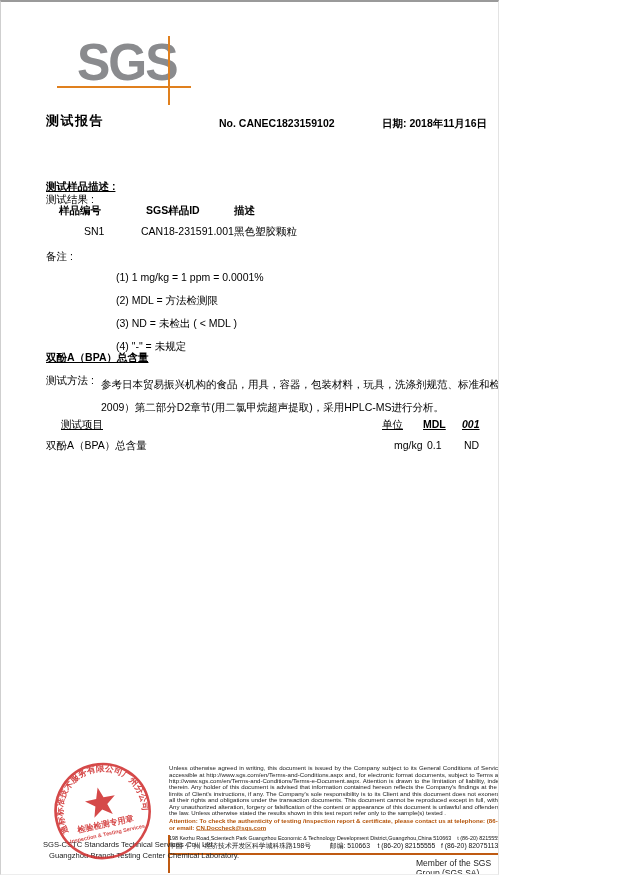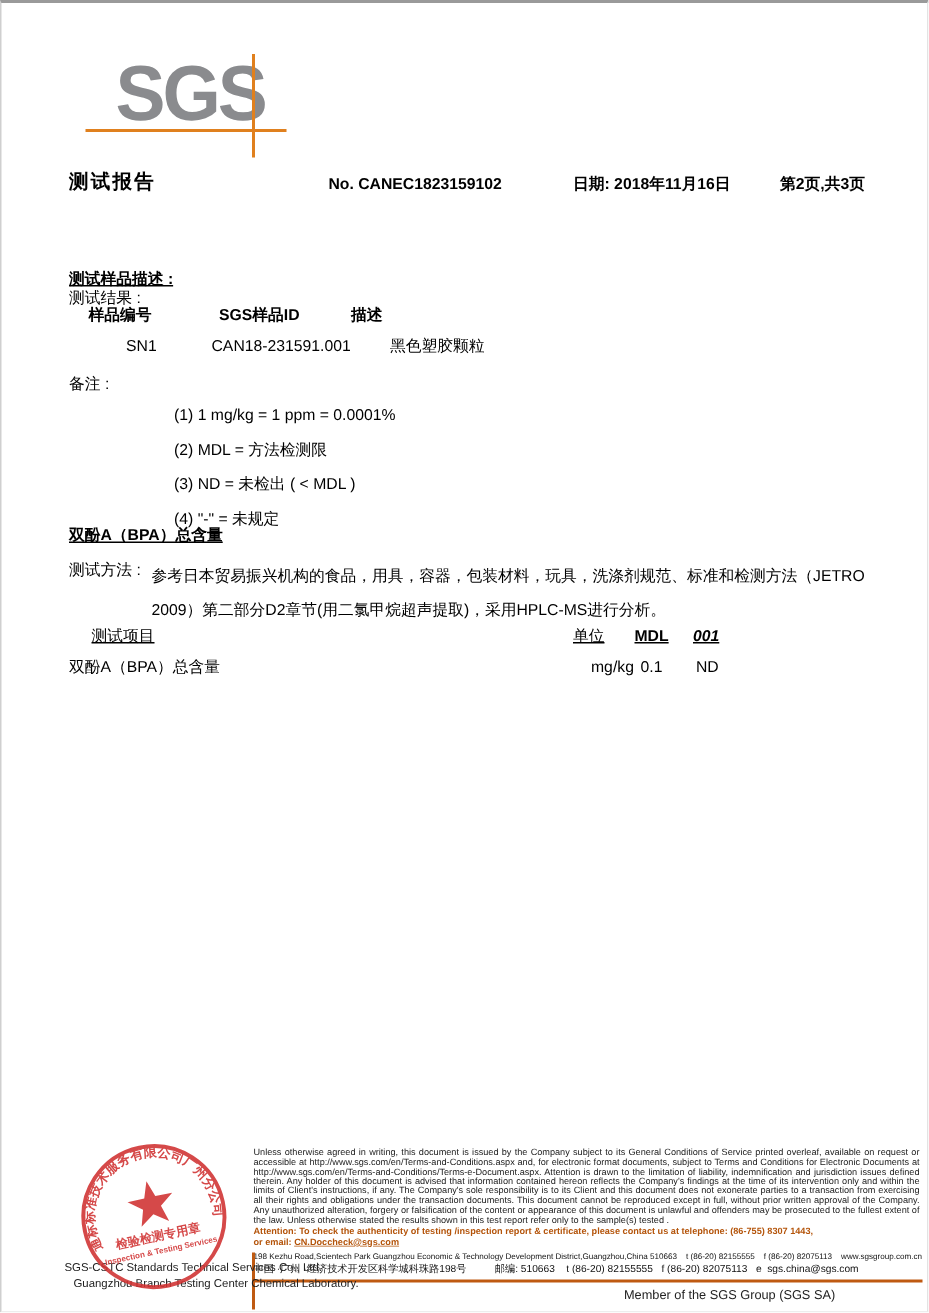--- a/index.html
+++ b/index.html
@@ -1,16 +1,16 @@
 <!DOCTYPE html>
 <html><head>
 <meta charset="utf-8">
 <style>
   html,body{margin:0;padding:0;background:#fff;}
-  .page{position:relative;width:619px;height:875px;background:#fff;overflow:hidden;
+  .page{position:relative;width:499px;height:875px;background:#fff;overflow:hidden;
         font-family:"Liberation Sans","DejaVu Sans",sans-serif;color:#000;box-sizing:border-box;
         border-top:2px solid #9a9a9a;border-left:1px solid #cfcfcf;border-right:1px solid #e3e3e3;border-bottom:1px solid #ededed;}
   .abs{position:absolute;}
   .b{font-weight:bold;}
   .u{text-decoration:underline;}
   .i{font-style:italic;}
   .fs{font-size:10.5px;line-height:1.2;}
   .logo{left:76px;top:34px;font-size:50px;font-weight:bold;color:#8a8b8e;letter-spacing:-2px;line-height:1;transform:scaleY(1.04);transform-origin:0 0;}
   .xh{left:56px;top:84px;width:134px;height:2px;background:#e0801e;}
   .xv{left:167px;top:34px;width:2px;height:69px;background:#e0801e;}
@@ -43,21 +43,21 @@
   <div class="abs b fs" style="left:519px;top:115px;">第2页,共3页</div>
 
   <div class="abs fs" style="left:45px;top:147px;margin-top:44px;">测试结果 :</div>
   <div class="abs fs b u" style="left:45px;top:178px;">测试样品描述 :</div>
 
   <div class="abs fs b" style="left:58px;top:202px;">样品编号</div>
   <div class="abs fs b" style="left:145px;top:202px;">SGS样品ID</div>
   <div class="abs fs b" style="left:233px;top:202px;">描述</div>
   <div class="abs fs" style="left:83px;top:223px;">SN1</div>
   <div class="abs fs" style="left:140px;top:223px;">CAN18-231591.001</div>
-  <div class="abs fs" style="left:233px;top:223px;margin-left:26px;">黑色塑胶颗粒</div>
+  <div class="abs fs" style="left:233px;top:223px;">黑色塑胶颗粒</div>
 
   <div class="abs fs" style="left:45px;top:248px;">备注 :</div>
   <div class="abs fs" style="left:115px;top:269px;">(1) 1 mg/kg = 1 ppm = 0.0001%</div>
   <div class="abs fs" style="left:115px;top:292px;">(2) MDL = 方法检测限</div>
   <div class="abs fs" style="left:115px;top:315px;">(3) ND = 未检出 ( &lt; MDL )</div>
   <div class="abs fs" style="left:115px;top:338px;">(4) "-" = 未规定</div>
 
   <div class="abs fs b u" style="left:45px;top:349px;">双酚A（BPA）总含量</div>
   <div class="abs fs" style="left:45px;top:372px;">测试方法 :</div>
   <div class="abs fs method" style="left:100px;top:371px;">参考日本贸易振兴机构的食品，用具，容器，包装材料，玩具，洗涤剂规范、标准和检测方法（JETRO 2009）第二部分D2章节(用二氯甲烷超声提取)，采用HPLC-MS进行分析。</div>

